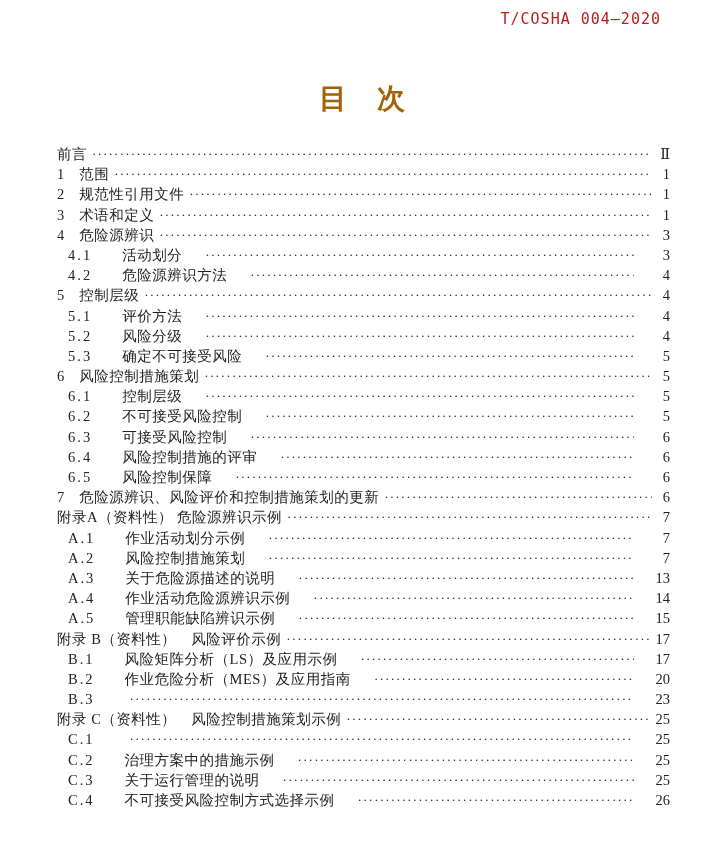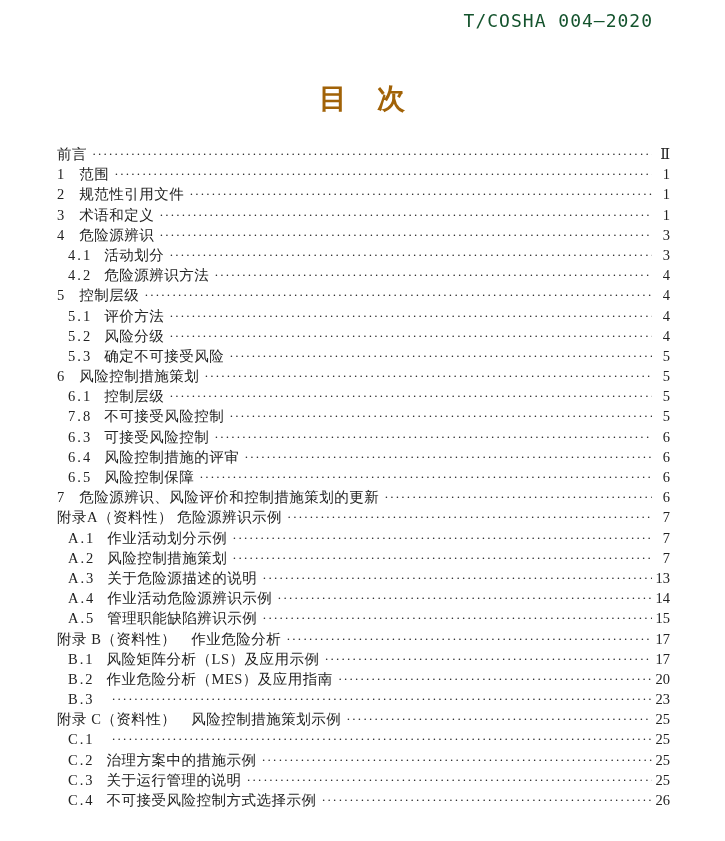--- a/index.html
+++ b/index.html
@@ -13,25 +13,25 @@
     height: 841px;
     margin: 0;
     background: #ffffff;
     overflow: hidden;
     font-family: "Liberation Serif", "DejaVu Serif", serif;
     color: #222222;
   }
   .doc-code {
     position: absolute;
     top: 10px;
-    right: 72px;
+    right: 64px;
     font-family: "DejaVu Sans Mono", "Liberation Mono", monospace;
-    font-size: 18px;
+    font-size: 15px;
     letter-spacing: 1px;
-    color: #14532d;
+    color: #b91c1c;
     white-space: pre;
   }
   .doc-title {
     position: absolute;
     top: 80px;
     left: 0;
     width: 100%;
     margin: 0;
     text-align: center;
     font-family: "Liberation Sans", "DejaVu Sans", sans-serif;
@@ -50,20 +50,21 @@
   .toc-row {
     display: flex;
     align-items: center;
     height: 20.2px;
     line-height: 20.2px;
     font-size: 14.5px;
     white-space: nowrap;
   }
   .toc-row.level-1 {
     padding-left: 11px;
+    gap: 18px;
   }
   .toc-num {
     flex: none;
     margin-right: 13px;
     letter-spacing: 2px;
   }
   .toc-row.level-1 .toc-num {
     margin-right: 12px;
   }
   .toc-label {
@@ -180,21 +181,21 @@
   </div>
 
   <div class="toc-row level-1">
     <span class="toc-num">6.1</span>
     <span class="toc-label">控制层级</span>
     <span class="toc-leader">····························································································································································································································</span>
     <span class="toc-page">5</span>
   </div>
 
   <div class="toc-row level-1">
-    <span class="toc-num">7.8</span>
+    <span class="toc-num">6.2</span>
     <span class="toc-label">不可接受风险控制</span>
     <span class="toc-leader">····························································································································································································································</span>
     <span class="toc-page">5</span>
   </div>
 
   <div class="toc-row level-1">
     <span class="toc-num">6.3</span>
     <span class="toc-label">可接受风险控制</span>
     <span class="toc-leader">····························································································································································································································</span>
     <span class="toc-page">6</span>
@@ -258,21 +259,21 @@
 
   <div class="toc-row level-1">
     <span class="toc-num">A.5</span>
     <span class="toc-label">管理职能缺陷辨识示例</span>
     <span class="toc-leader">····························································································································································································································</span>
     <span class="toc-page">15</span>
   </div>
 
   <div class="toc-row level-0 no-num">
 
-    <span class="toc-label">附录 B（资料性）　作业危险分析</span>
+    <span class="toc-label">附录 B（资料性）　风险评价示例</span>
     <span class="toc-leader">····························································································································································································································</span>
     <span class="toc-page">17</span>
   </div>
 
   <div class="toc-row level-1">
     <span class="toc-num">B.1</span>
     <span class="toc-label">风险矩阵分析（LS）及应用示例</span>
     <span class="toc-leader">····························································································································································································································</span>
     <span class="toc-page">17</span>
   </div>

